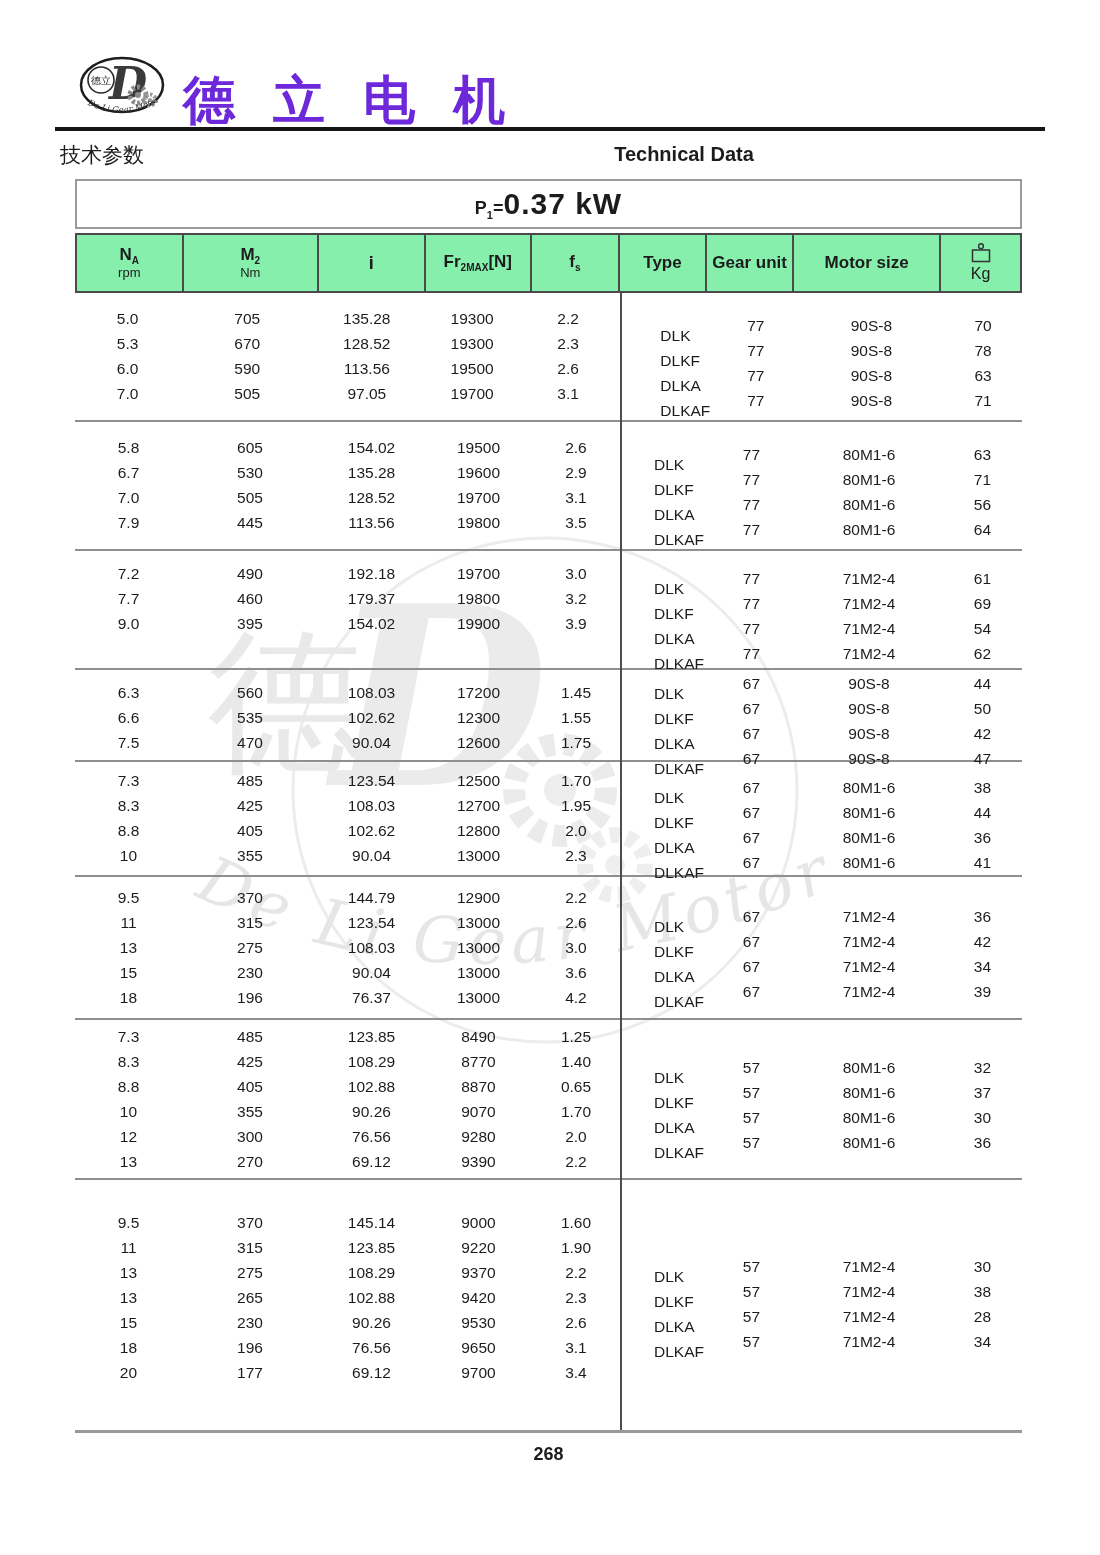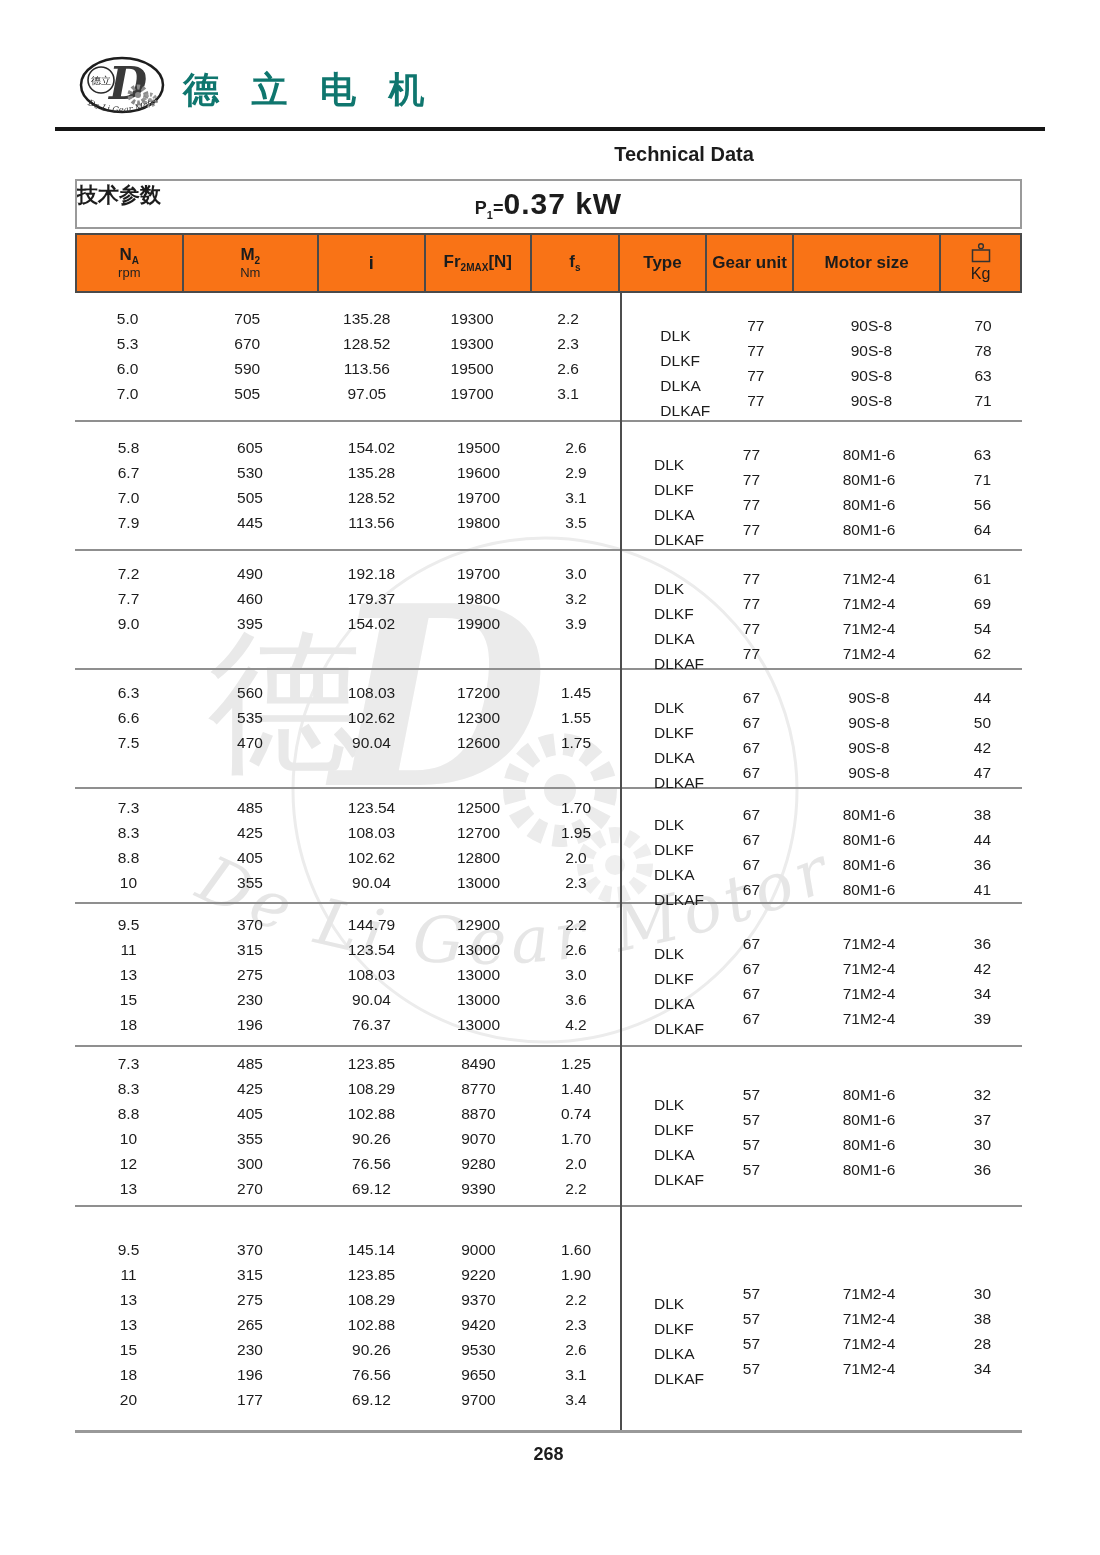--- a/index.html
+++ b/index.html
@@ -7,40 +7,40 @@
   .page {
     position:relative; width:1100px; height:1555px; margin:0 auto;
     background:#ffffff; color:#1c1c1c; overflow:hidden;
     font-family:"Liberation Sans", sans-serif;
   }
   
   .logo { position:absolute; left:72px; top:53px; }
   .brand-title {
     position:absolute; left:183px; top:66px;
     font-family:"DejaVu Serif", serif; font-weight:bold;
-    font-size:36px; letter-spacing:10px; color:#0f766e;
+    font-size:52px; letter-spacing:10px; color:#6d28d9;
   }
   .header-rule { position:absolute; left:55px; top:127px; width:990px; height:4px; background:#151515; }
   
-  .section-cn { position:absolute; left:77px; top:141px; font-size:21px; font-weight:bold;margin-top:40px; }
+  .section-cn { position:absolute; left:60px; top:141px; font-size:21px; font-weight:normal; }
   .section-en { position:absolute; left:684px; top:143px; transform:translateX(-50%); font-size:20px; font-weight:bold; }
   
   .power-box {
     position:absolute; left:75px; top:179px; width:947px; height:50px;
     border:2px solid #9a9a9a; display:flex; align-items:baseline; justify-content:center;
     padding-top:6px;
   }
   .power-symbol { font-size:18px; font-weight:bold; }
   .power-symbol sub { font-size:11px; font-weight:bold; }
   .power-value { font-size:30px; font-weight:bold; letter-spacing:1px; }
   
   .thead {
     position:absolute; left:75px; top:233px; width:947px; height:60px;
     display:grid; grid-template-columns:107fr 136fr 107fr 107fr 88fr 88fr 87fr 148fr 79fr;
-    border:2px solid #4a4a4a; background:#f97316;
+    border:2px solid #4a4a4a; background:#86efac;
   }
   .th {
     border-right:2px solid #4a4a4a; display:flex; flex-direction:column;
     align-items:center; justify-content:center; font-weight:bold; font-size:17px; line-height:1.15;
   }
   .th:last-child { border-right:none; }
   .th .unit { font-weight:normal; font-size:13px; color:#222; }
   .th sub { font-size:10px; }
   .th-i { font-size:18px; }
   .kg-label { font-weight:normal; font-size:16px; margin-top:1px; }
@@ -312,21 +312,21 @@
             <div class="cell cell-kg">54</div>
           </div>
           <div class="g-row right-row">
             <div class="cell cell-type">DLKAF</div>
             <div class="cell cell-gear-unit">77</div>
             <div class="cell cell-motor-size">71M2-4</div>
             <div class="cell cell-kg">62</div>
           </div>
         </div>
       </div>
-      <div class="group top-align" style="height: 119px;">
+      <div class="group top-align" style="height: 92px;">
         <div class="g-left">
           <div class="g-row left-row">
             <div class="cell cell-na">6.3</div>
             <div class="cell cell-m2">560</div>
             <div class="cell cell-i">108.03</div>
             <div class="cell cell-fr2max">17200</div>
             <div class="cell cell-fs">1.45</div>
           </div>
           <div class="g-row left-row">
             <div class="cell cell-na">6.6</div>
@@ -507,21 +507,21 @@
             <div class="cell cell-m2">425</div>
             <div class="cell cell-i">108.29</div>
             <div class="cell cell-fr2max">8770</div>
             <div class="cell cell-fs">1.40</div>
           </div>
           <div class="g-row left-row">
             <div class="cell cell-na">8.8</div>
             <div class="cell cell-m2">405</div>
             <div class="cell cell-i">102.88</div>
             <div class="cell cell-fr2max">8870</div>
-            <div class="cell cell-fs">0.74</div>
+            <div class="cell cell-fs">0.65</div>
           </div>
           <div class="g-row left-row">
             <div class="cell cell-na">10</div>
             <div class="cell cell-m2">355</div>
             <div class="cell cell-i">90.26</div>
             <div class="cell cell-fr2max">9070</div>
             <div class="cell cell-fs">1.70</div>
           </div>
           <div class="g-row left-row">
             <div class="cell cell-na">12</div>

